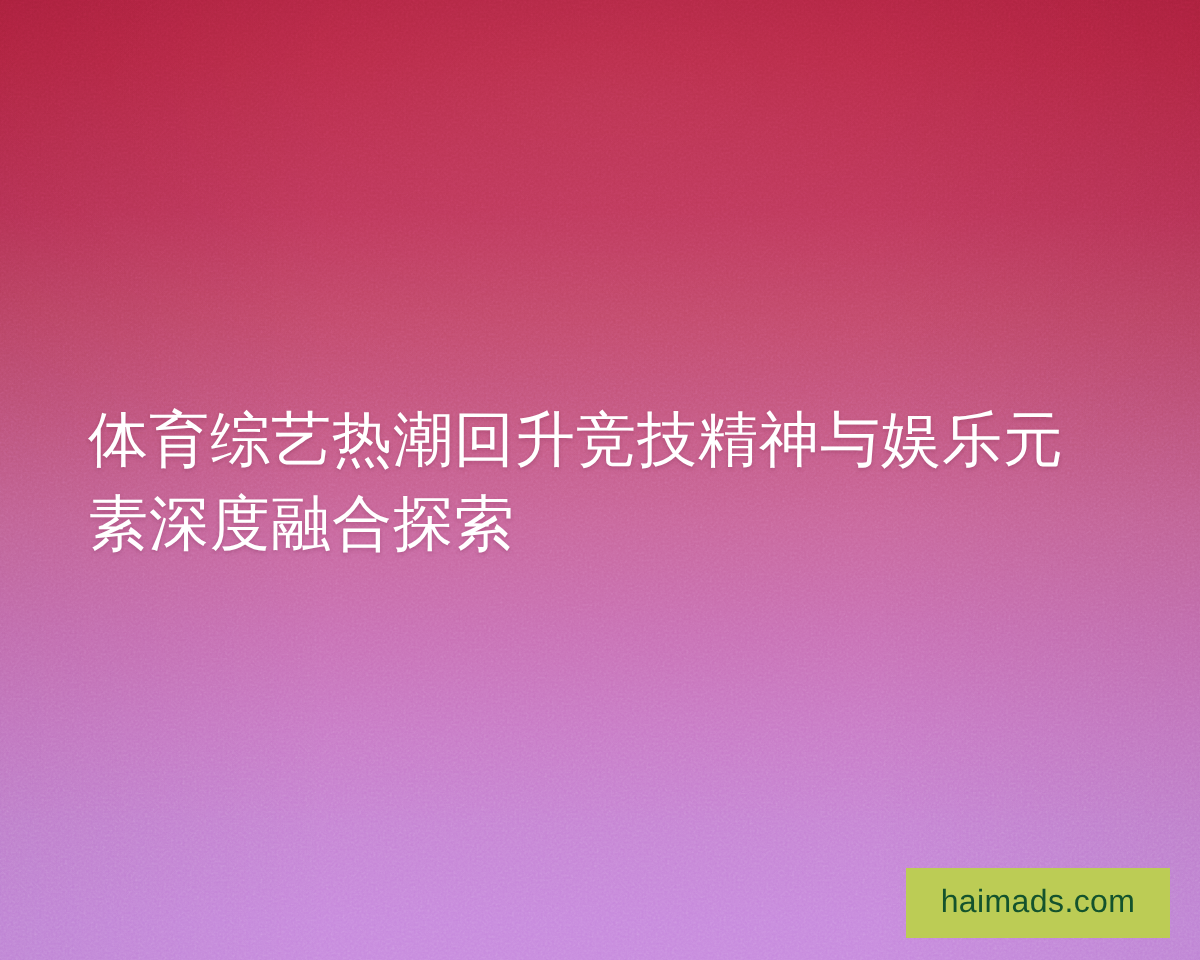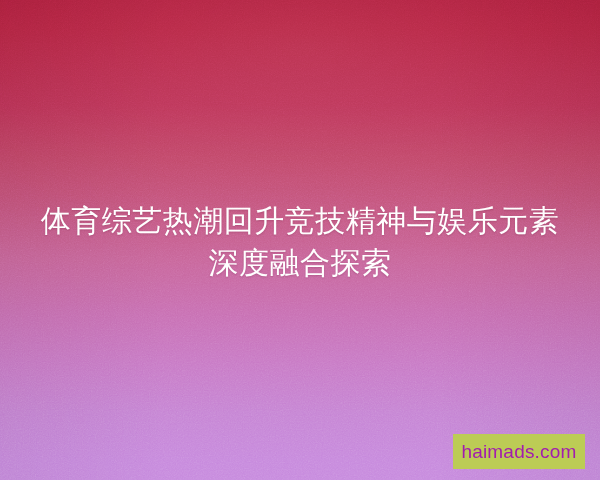--- a/index.html
+++ b/index.html
@@ -52,23 +52,22 @@
     mix-blend-mode: overlay;
     pointer-events: none;
   }
 
   
   .headline {
     position: absolute;
     left: 0;
     right: 0;
     top: 200px;
-    padding: 0 29px;
+    padding: 0 44px;
     box-sizing: border-box;
-    text-align: center;
     color: #ffffff;
     font-size: 30px;
     line-height: 42px;
     font-weight: 400;
     letter-spacing: 0.5px;
     white-space: pre-wrap;
     text-shadow: 0 1px 2px rgba(80,10,40,0.20);
   }
 
   
@@ -77,22 +76,22 @@
     left: 453px;
     top: 434px;
     width: 132px;
     height: 35px;
     background: #bccc55;
     display: flex;
     align-items: center;
     justify-content: center;
   }
   .watermark-label {
-    color: #a21caf;
-    font-size: 19px;
+    color: #14532d;
+    font-size: 16px;
     line-height: 16px;
     font-weight: 400;
     letter-spacing: 0.2px;
   }
 </style>
 </head>
 <body>
 
 <div id="banner">
 

